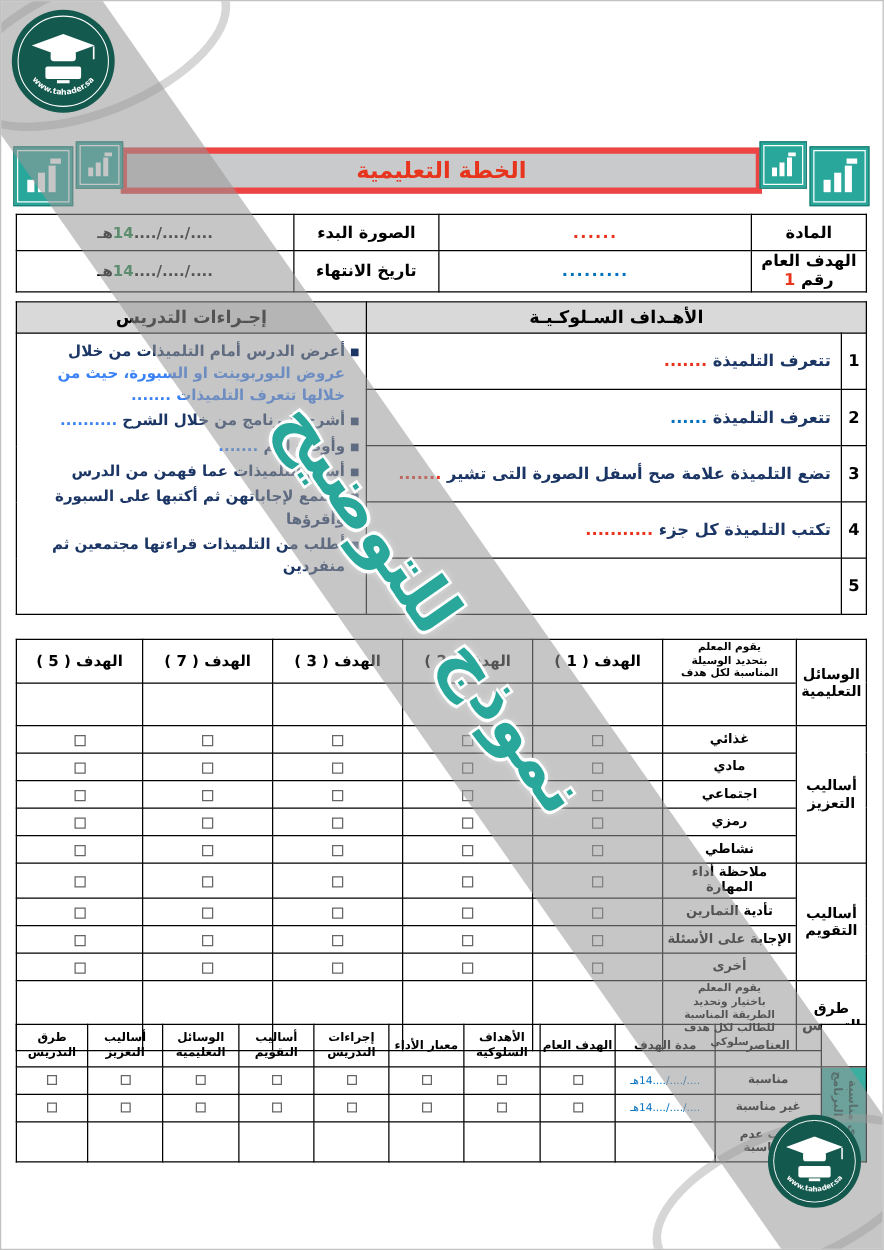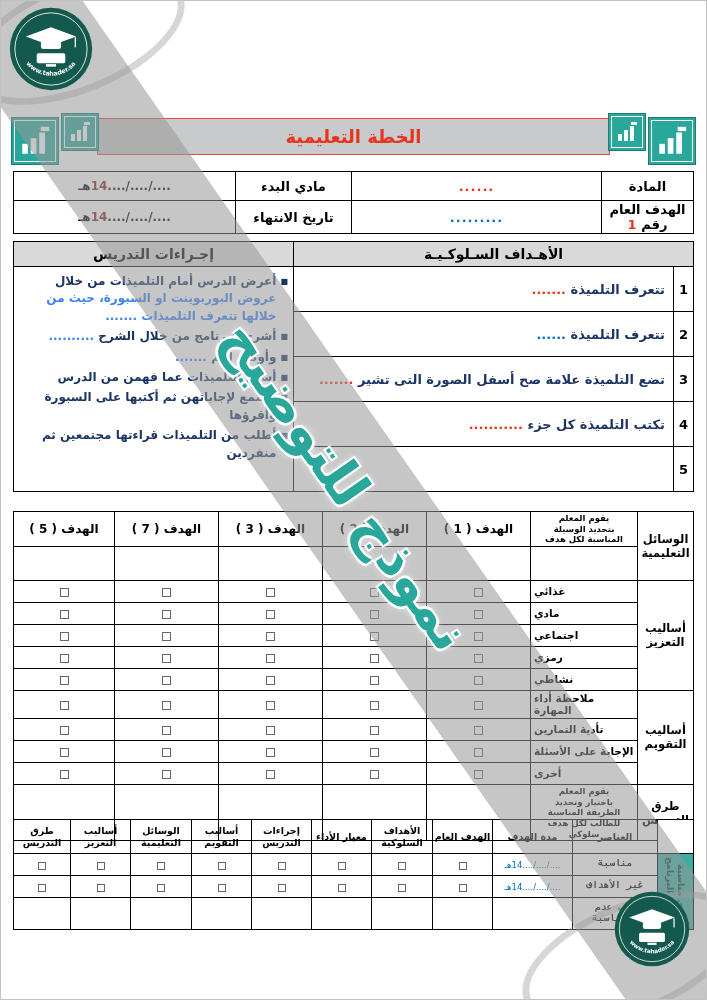--- a/index.html
+++ b/index.html
@@ -37,21 +37,21 @@
   
   .doc-title {
     position:absolute; top:70px; left:0; right:0; text-align:center;
     color:#e8331d; font-size:24px; font-weight:bold; z-index:10;
   }
 
   
   .header-bar { position:absolute; top:112px; left:12px; right:12px; height:52px; z-index:10; }
   .gray-bar {
     position:absolute; top:5px; left:84px; right:84px; height:37px;
-    background:#c9cacb; border:1px solid #ef4444;
+    background:#c9cacb; border:5px solid #ef4444;
     display:flex; align-items:center; justify-content:center;
   }
   .gray-bar span { color:#e8331d; font-size:18px; font-weight:bold; }
   .sq { position:absolute; background:#2aa79b; border:1px solid #1c7c72; box-shadow:inset 0 0 0 2px #2aa79b, inset 0 0 0 3px #ffffff; padding:6px; }
   .sq svg { width:100%; height:100%; display:block; }
   .sq-ol { left:-2px; top:4px; width:48px; height:48px; }
   .sq-il { left:48px; top:0; width:38px; height:38px; }
   .sq-or { right:-2px; top:4px; width:48px; height:48px; }
   .sq-ir { right:48px; top:0; width:38px; height:38px; }
 
@@ -61,56 +61,56 @@
 
   
   .info-wrap { position:absolute; top:170px; left:12px; right:12px; z-index:10; }
   .info td { height:29px; font-size:13px; }
   .info .lbl { font-weight:bold; text-align:center; }
   .info .lbl .num-red { color:#e8331d; }
   .info .val { text-align:center; font-weight:bold; letter-spacing:1px; }
   .info .val-red { color:#e8331d; }
   .info .val-blue { color:#0070c0; }
   .info .date { text-align:center; font-size:12px; font-weight:bold; }
-  .info .date .y14 { color:#7f1d1d; }
+  .info .date .y14 { color:#15803d; }
 
   
   .obj-wrap { position:absolute; top:240px; left:12px; right:12px; z-index:10; }
   .obj th { background:#d9d9d9; font-size:14px; font-weight:bold; height:25px; }
   .obj .onum { text-align:center; font-weight:bold; font-size:13px; }
   .obj .otext { font-size:13px; font-weight:bold; color:#1b3564; padding-right:8px; }
   .obj .odots-red { color:#e8331d; }
   .obj .odots-blue { color:#0070c0; }
   .obj tr.orow { height:45px; }
   .obj .proc { vertical-align:top; padding:6px 5px; }
   .pitem { display:flex; gap:4px; font-size:12px; font-weight:bold; color:#1b3564; line-height:1.45; margin-bottom:3px; }
   .pitem .bullet { font-size:8px; line-height:1; margin-top:5px; color:#1b3564; }
   .pitem .pred { color:#3b82f6; }
 
   
   .matrix-wrap { position:absolute; top:510px; left:12px; right:12px; z-index:10; }
   .matrix th { font-size:12px; font-weight:bold; background:#fff; }
   .matrix .grp { font-size:11.5px; font-weight:bold; text-align:center; padding:1px; }
   .matrix .note { font-size:8.5px; font-weight:bold; text-align:center; line-height:1.25; padding:1px 14px; }
-  .matrix .item { font-size:10.5px; font-weight:bold; text-align:left; line-height:1.2; }
+  .matrix .item { font-size:10.5px; font-weight:bold; text-align:center; line-height:1.2; }
   .matrix .cbc { text-align:center; }
   .matrix tr.mx-head { height:30px; }
   .matrix tr.mx-aids { height:34px; }
   .matrix tr.mx-r { height:20px; }
   .matrix tr.mx-e1 { height:26px; }
   .matrix tr.mx-m { height:46px; }
 
   .cb { display:inline-block; width:9px; height:9px; border:1px solid #666; background:#fff; vertical-align:middle; }
   .cb-sm { width:8px; height:8px; }
 
   
   .eval-wrap { position:absolute; top:818px; left:12px; right:12px; z-index:10; }
   .eval th { font-size:9.5px; font-weight:bold; line-height:1.2; height:34px; padding:1px; }
   .eval td { font-size:9.5px; text-align:center; }
-  .eval .rlabel { font-weight:bold; line-height:1.15;font-family:Liberation Mono, monospace; }
+  .eval .rlabel { font-weight:bold; line-height:1.15; }
   .eval .datec { color:#0070c0; font-size:8.5px; white-space:nowrap; }
   .eval tr.er { height:22px; }
   .eval tr.er3 { height:32px; }
   .eval .side-head { background:#ffffff; }
   .eval .side-teal { background:#3aaea1; padding:0; }
   .vtext {
     writing-mode:vertical-rl; margin:0 auto; height:74px;
     font-size:9.5px; font-weight:bold; color:#0b3c34; line-height:1.25; text-align:center;
   }
 </style>
@@ -205,21 +205,21 @@
       <colgroup>
           <col style="width:92px">
           <col style="width:250px">
           <col style="width:116px">
           <col>
         </colgroup>
       <tbody>
           <tr>
         <td class="lbl"><span>المادة</span></td>
         <td class="val val-red">......</td>
-        <td class="lbl">مادي البدء</td>
+        <td class="lbl">الصورة البدء</td>
         <td class="date">
           <span>..../..../....</span><span class="y14">14</span><span>هـ</span>
         </td>
       </tr>
       <tr>
         <td class="lbl"><span>الهدف العام رقم</span> <span class="num-red">1</span></td>
         <td class="val val-blue">.........</td>
         <td class="lbl">تاريخ الانتهاء</td>
         <td class="date">
           <span>..../..../....</span><span class="y14">14</span><span>هـ</span>
@@ -448,21 +448,21 @@
         <td><span class="cb cb-sm"></span></td>
         <td><span class="cb cb-sm"></span></td>
         <td><span class="cb cb-sm"></span></td>
         <td><span class="cb cb-sm"></span></td>
         <td><span class="cb cb-sm"></span></td>
         <td><span class="cb cb-sm"></span></td>
         <td><span class="cb cb-sm"></span></td>
         <td><span class="cb cb-sm"></span></td>
       </tr>
       <tr class="er">
-        <td class="rlabel">غير الأهداف</td>
+        <td class="rlabel">غير مناسبة</td>
         <td class="datec">..../..../....14هـ</td>
         <td><span class="cb cb-sm"></span></td>
         <td><span class="cb cb-sm"></span></td>
         <td><span class="cb cb-sm"></span></td>
         <td><span class="cb cb-sm"></span></td>
         <td><span class="cb cb-sm"></span></td>
         <td><span class="cb cb-sm"></span></td>
         <td><span class="cb cb-sm"></span></td>
         <td><span class="cb cb-sm"></span></td>
       </tr>

